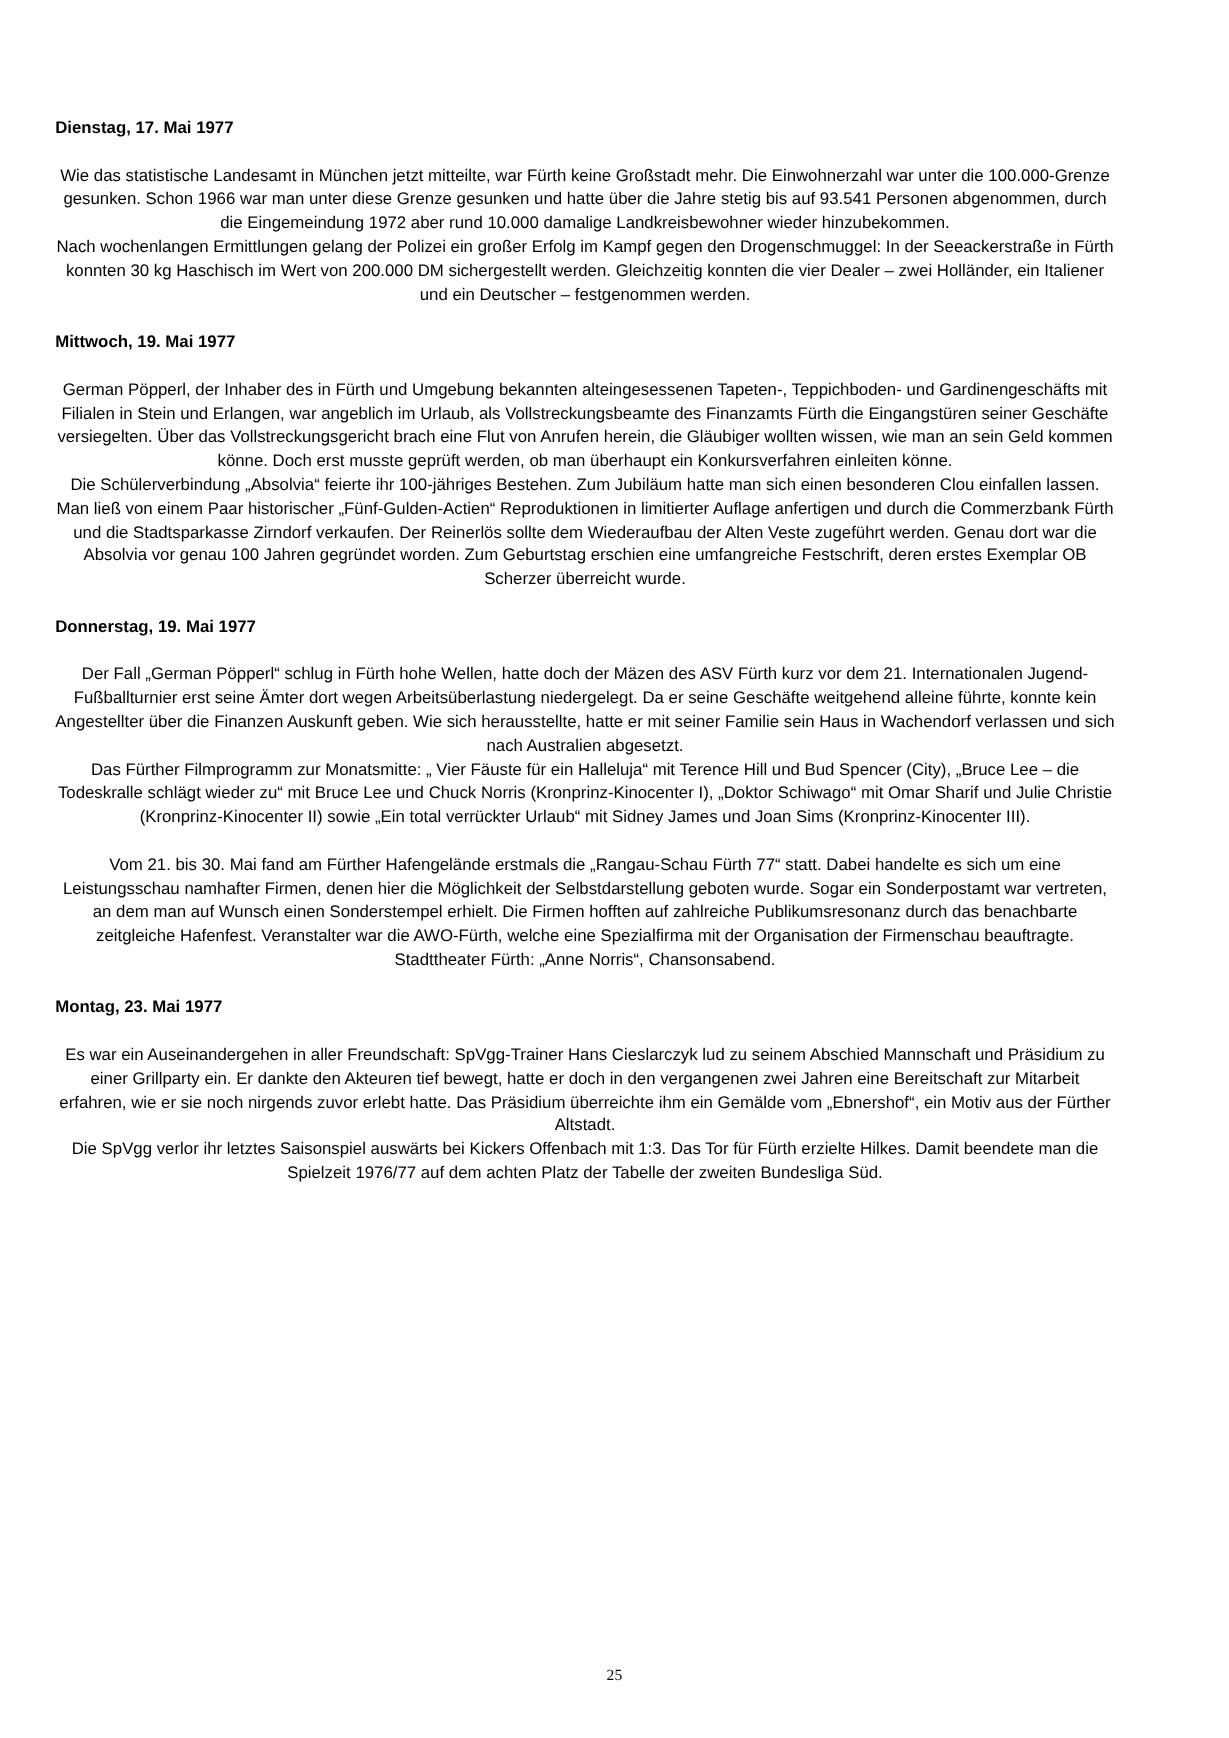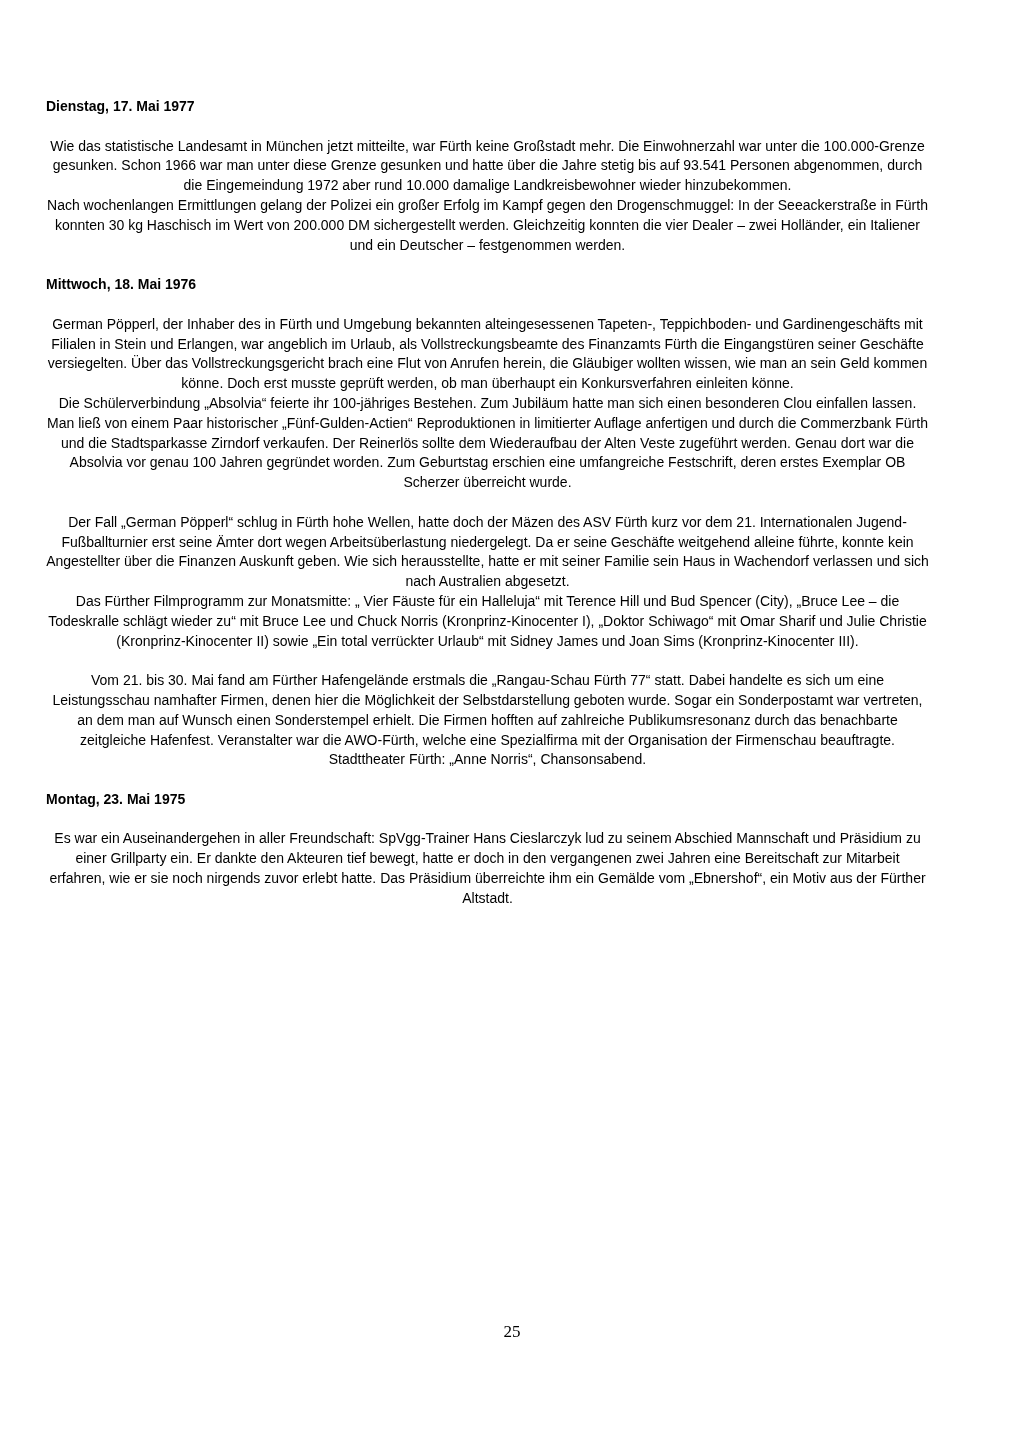--- a/index.html
+++ b/index.html
@@ -35,56 +35,58 @@
     margin: 0 0 19.8px 0;
   }
   .entry-para {
     font-size: 14px;
     line-height: 19.8px;
     margin: 0;
     text-align: center;
   }
   .page-number {
     position: absolute;
-    top: 1322px;
+    top: 1386px;
     left: 0;
     width: 1024px;
     text-align: center;
     font-family: "Liberation Serif", serif;
-    font-size: 17px;
+    font-size: 13px;
     line-height: 20px;
   }
 </style>
 </head>
 <body>
 
 <div class="page">
 
   <section class="entry">
     <h2 class="entry-heading">Dienstag, 17. Mai 1977</h2>
     <p class="entry-para">Wie das statistische Landesamt in München jetzt mitteilte, war Fürth keine Großstadt mehr. Die Einwohnerzahl war unter die 100.000-Grenze gesunken. Schon 1966 war man unter diese Grenze gesunken und hatte über die Jahre stetig bis auf 93.541 Personen abgenommen, durch die Eingemeindung 1972 aber rund 10.000 damalige Landkreisbewohner wieder hinzubekommen.</p>
     <p class="entry-para">Nach wochenlangen Ermittlungen gelang der Polizei ein großer Erfolg im Kampf gegen den Drogenschmuggel: In der Seeackerstraße in Fürth konnten 30 kg Haschisch im Wert von 200.000 DM sichergestellt werden. Gleichzeitig konnten die vier Dealer – zwei Holländer, ein Italiener und ein Deutscher – festgenommen werden.</p>
   </section>
 
   <section class="entry">
-    <h2 class="entry-heading">Mittwoch, 18. Mai 1976</h2>
+    <h2 class="entry-heading">Mittwoch, 19. Mai 1977</h2>
     <p class="entry-para">German Pöpperl, der Inhaber des in Fürth und Umgebung bekannten alteingesessenen Tapeten-, Teppichboden- und Gardinengeschäfts mit Filialen in Stein und Erlangen, war angeblich im Urlaub, als Vollstreckungsbeamte des Finanzamts Fürth die Eingangstüren seiner Geschäfte versiegelten. Über das Vollstreckungsgericht brach eine Flut von Anrufen herein, die Gläubiger wollten wissen, wie man an sein Geld kommen könne. Doch erst musste geprüft werden, ob man überhaupt ein Konkursverfahren einleiten könne.</p>
     <p class="entry-para">Die Schülerverbindung „Absolvia“ feierte ihr 100-jähriges Bestehen. Zum Jubiläum hatte man sich einen besonderen Clou einfallen lassen. Man ließ von einem Paar historischer „Fünf-Gulden-Actien“ Reproduktionen in limitierter Auflage anfertigen und durch die Commerzbank Fürth und die Stadtsparkasse Zirndorf verkaufen. Der Reinerlös sollte dem Wiederaufbau der Alten Veste zugeführt werden. Genau dort war die Absolvia vor genau 100 Jahren gegründet worden. Zum Geburtstag erschien eine umfangreiche Festschrift, deren erstes Exemplar OB Scherzer überreicht wurde.</p>
   </section>
 
   <section class="entry">
+    <h2 class="entry-heading">Donnerstag, 19. Mai 1977</h2>
     <p class="entry-para">Der Fall „German Pöpperl“ schlug in Fürth hohe Wellen, hatte doch der Mäzen des ASV Fürth kurz vor dem 21. Internationalen Jugend-Fußballturnier erst seine Ämter dort wegen Arbeitsüberlastung niedergelegt. Da er seine Geschäfte weitgehend alleine führte, konnte kein Angestellter über die Finanzen Auskunft geben. Wie sich herausstellte, hatte er mit seiner Familie sein Haus in Wachendorf verlassen und sich nach Australien abgesetzt.</p>
     <p class="entry-para">Das Fürther Filmprogramm zur Monatsmitte: „ Vier Fäuste für ein Halleluja“ mit Terence Hill und Bud Spencer (City), „Bruce Lee – die Todeskralle schlägt wieder zu“ mit Bruce Lee und Chuck Norris (Kronprinz-Kinocenter I), „Doktor Schiwago“ mit Omar Sharif und Julie Christie (Kronprinz-Kinocenter II) sowie „Ein total verrückter Urlaub“ mit Sidney James und Joan Sims (Kronprinz-Kinocenter III).</p>
   </section>
 
   <section class="entry">
     <p class="entry-para">Vom 21. bis 30. Mai fand am Fürther Hafengelände erstmals die „Rangau-Schau Fürth 77“ statt. Dabei handelte es sich um eine Leistungsschau namhafter Firmen, denen hier die Möglichkeit der Selbstdarstellung geboten wurde. Sogar ein Sonderpostamt war vertreten, an dem man auf Wunsch einen Sonderstempel erhielt. Die Firmen hofften auf zahlreiche Publikumsresonanz durch das benachbarte zeitgleiche Hafenfest. Veranstalter war die AWO-Fürth, welche eine Spezialfirma mit der Organisation der Firmenschau beauftragte.</p>
     <p class="entry-para">Stadttheater Fürth: „Anne Norris“, Chansonsabend.</p>
   </section>
 
   <section class="entry">
-    <h2 class="entry-heading">Montag, 23. Mai 1975</h2>
+    <h2 class="entry-heading">Montag, 23. Mai 1977</h2>
     <p class="entry-para">Es war ein Auseinandergehen in aller Freundschaft: SpVgg-Trainer Hans Cieslarczyk lud zu seinem Abschied Mannschaft und Präsidium zu einer Grillparty ein. Er dankte den Akteuren tief bewegt, hatte er doch in den vergangenen zwei Jahren eine Bereitschaft zur Mitarbeit erfahren, wie er sie noch nirgends zuvor erlebt hatte. Das Präsidium überreichte ihm ein Gemälde vom „Ebnershof“, ein Motiv aus der Fürther Altstadt.</p>
+    <p class="entry-para">Die SpVgg verlor ihr letztes Saisonspiel auswärts bei Kickers Offenbach mit 1:3. Das Tor für Fürth erzielte Hilkes. Damit beendete man die Spielzeit 1976/77 auf dem achten Platz der Tabelle der zweiten Bundesliga Süd.</p>
   </section>
 
 </div>
 
 <div class="page-number">25</div>
 
 </body></html>

